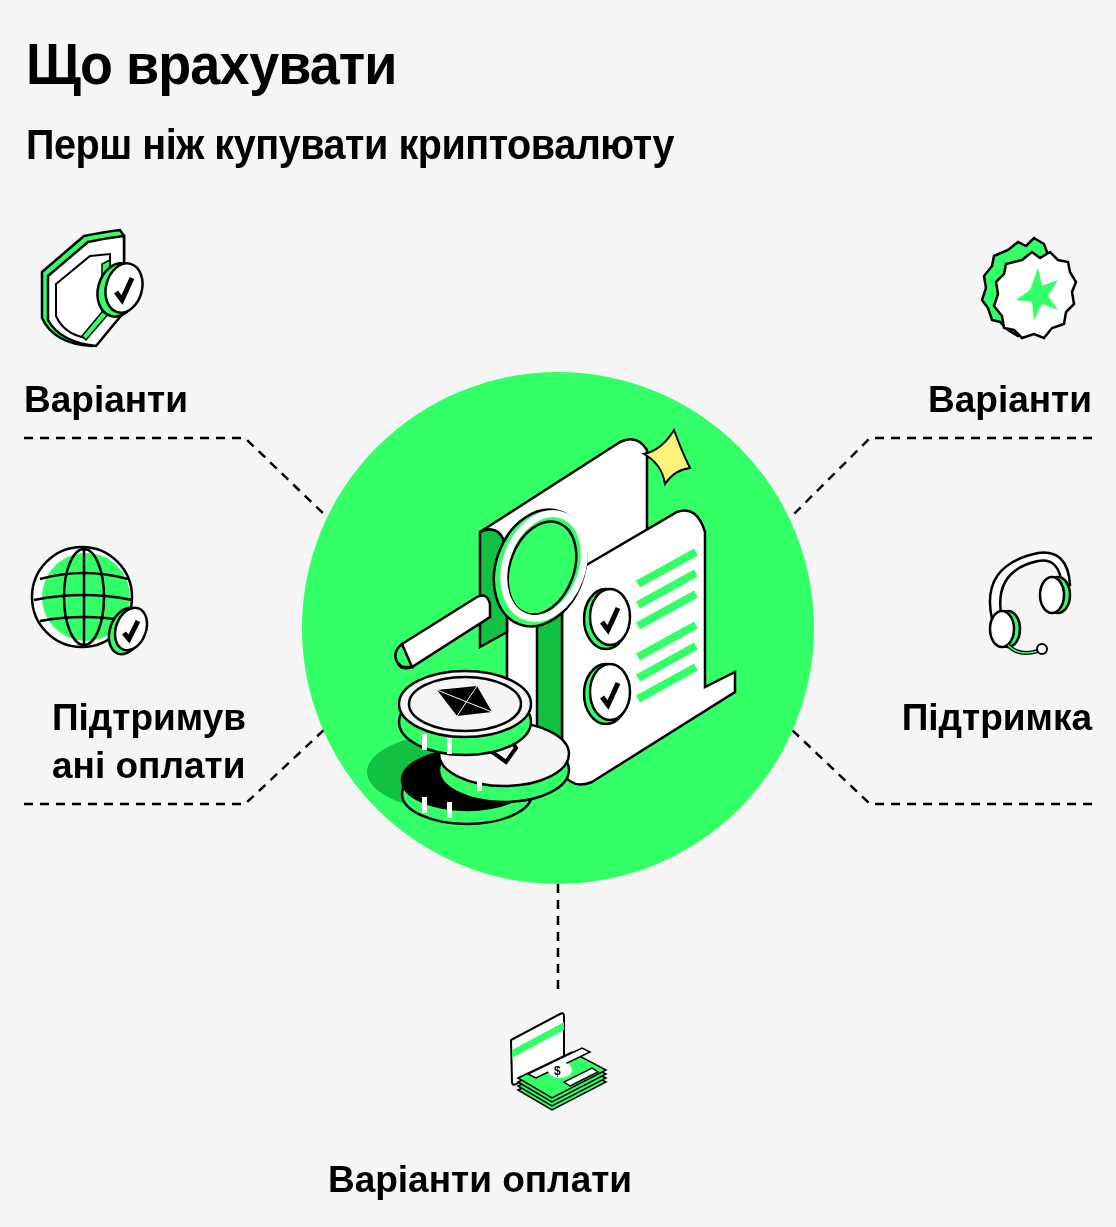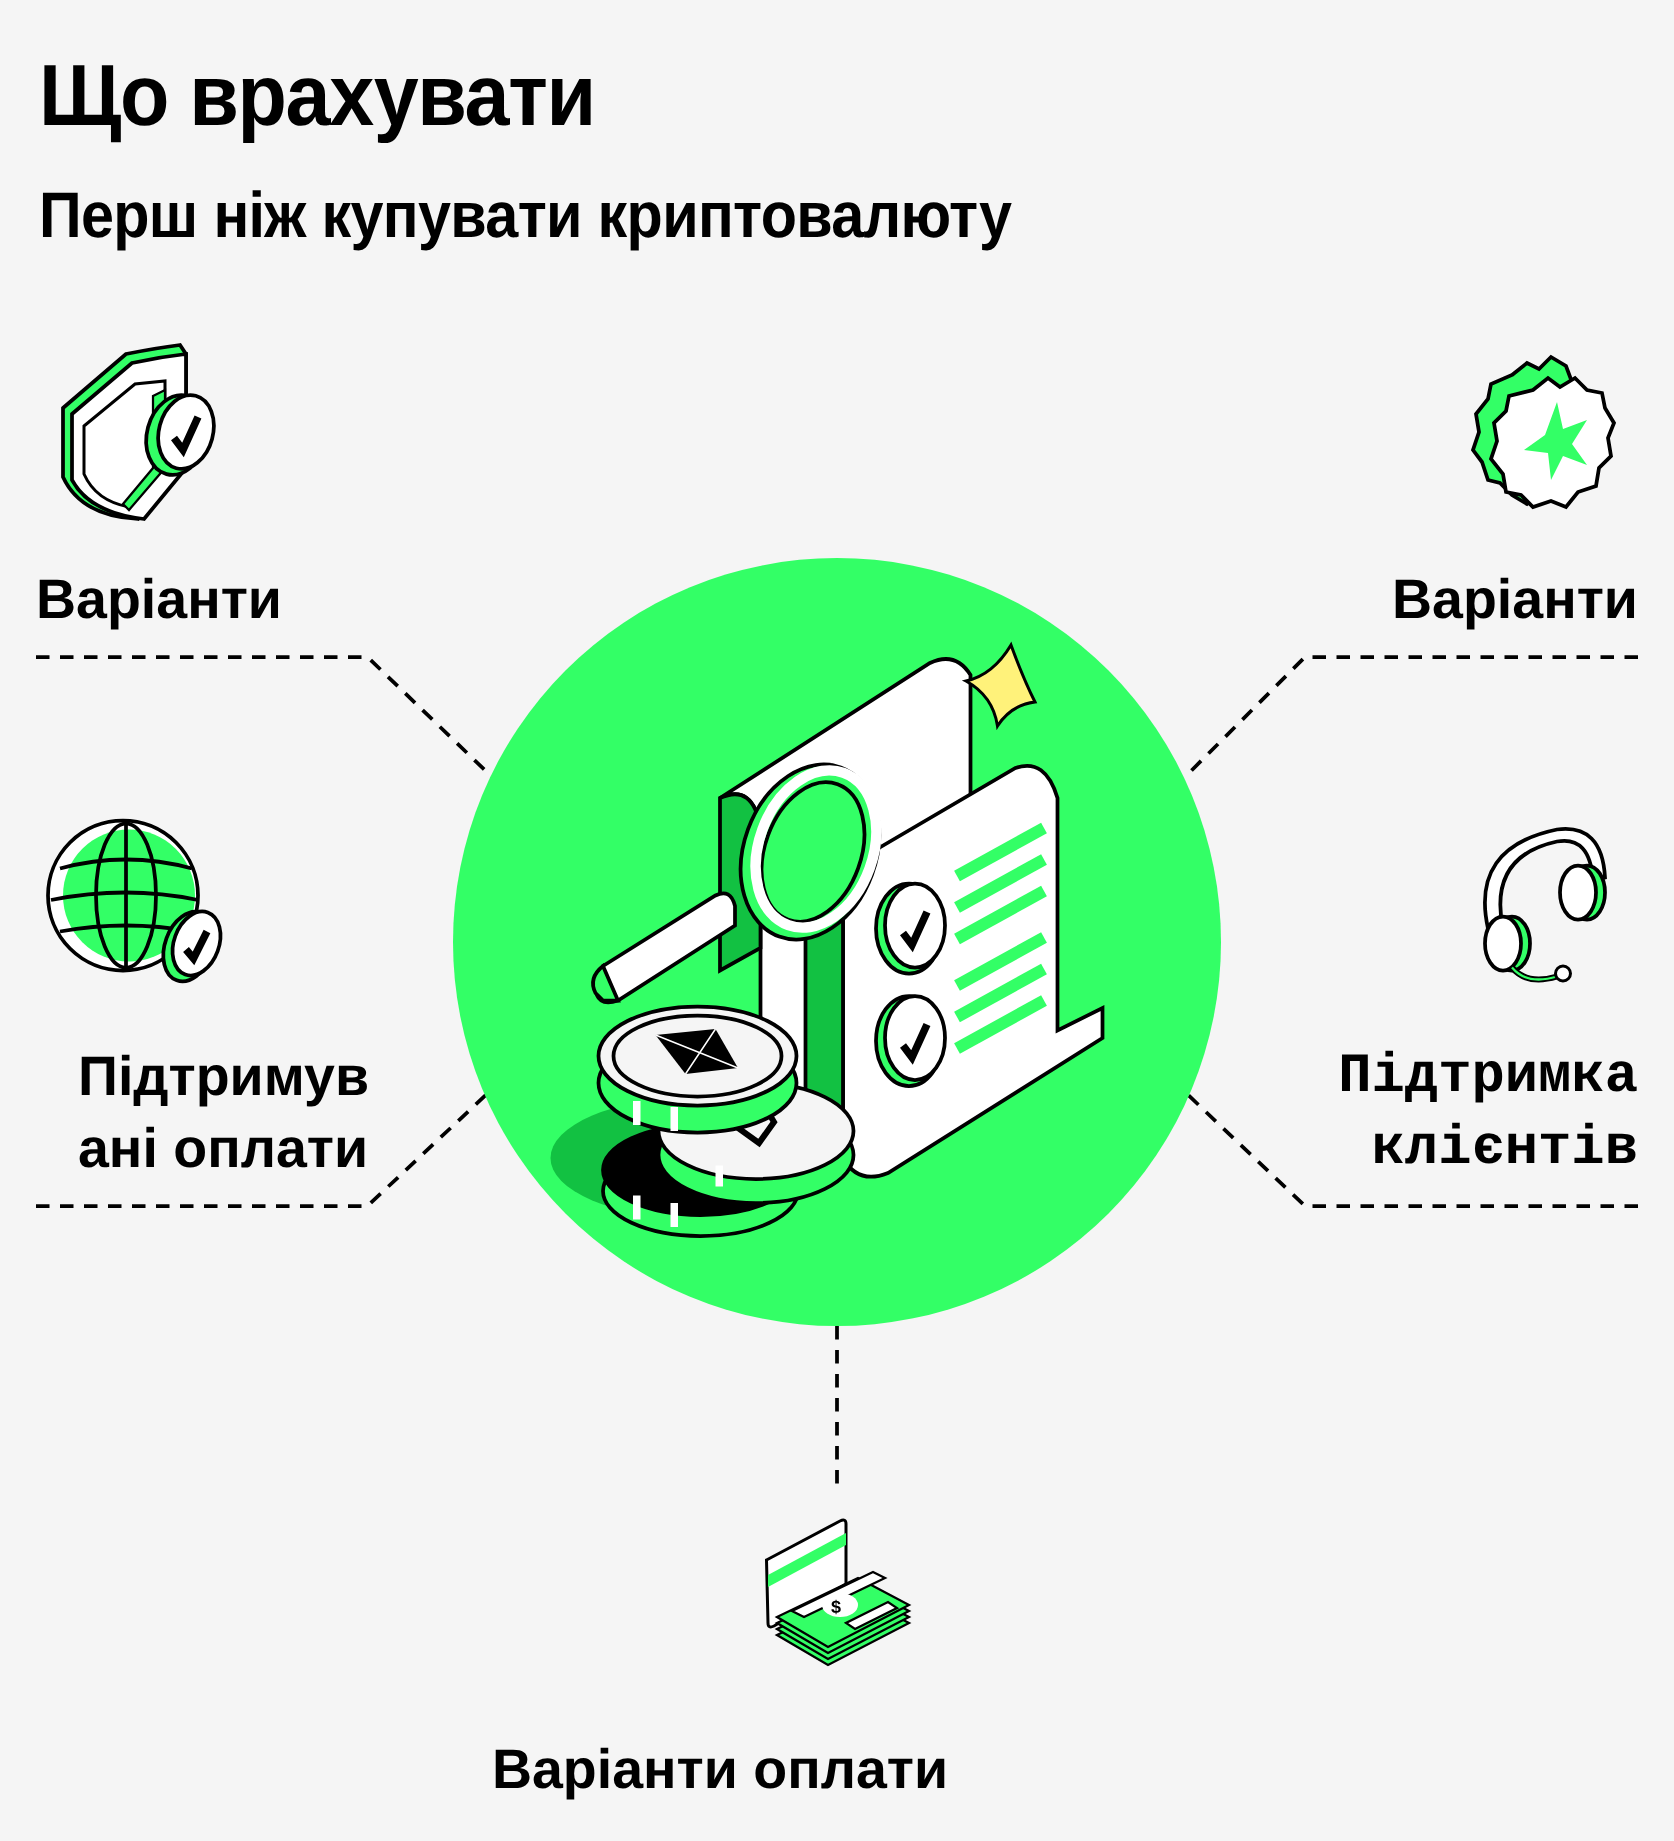--- a/index.html
+++ b/index.html
@@ -153,23 +153,22 @@
     <path d="M14 74 Q2 20 60 8 Q90 4 92 40 L84 42 Q82 12 60 16 Q14 26 24 74 Z" fill="#fff" stroke="#000" stroke-width="2.5"></path>
     <ellipse cx="30" cy="84" rx="12" ry="18" fill="#33ff66" stroke="#000" stroke-width="2.5"></ellipse>
     <ellipse cx="24" cy="84" rx="12" ry="18" fill="#fff" stroke="#000" stroke-width="2.5"></ellipse>
     <ellipse cx="80" cy="50" rx="12" ry="18" fill="#33ff66" stroke="#000" stroke-width="2.5"></ellipse>
     <ellipse cx="74" cy="50" rx="12" ry="18" fill="#fff" stroke="#000" stroke-width="2.5"></ellipse>
     <path d="M30 100 Q40 112 60 106" fill="none" stroke="#000" stroke-width="4"></path>
     <path d="M30 100 Q40 112 60 106" fill="none" stroke="#33ff66" stroke-width="1.5"></path>
     <circle cx="64" cy="104" r="5" fill="#fff" stroke="#000" stroke-width="2"></circle>
   </svg>
 </div>
-<p class="label right" style="right:24px;top:694px;font-family:Liberation Mono, monospace;">
+<p class="label right" style="right:24px;top:694px;">
   <span>Підтримка</span><br>
-  <span>клієнтів</span>
 </p>
 
 <div class="icon" style="left:508px;top:1010px;">
   <svg width="104" height="104" viewBox="0 0 104 104">
     <path d="M3 30 L52 4 Q56 2 56 6 L56 46 L8 74 Q4 76 4 72 Z" fill="#fff" stroke="#000" stroke-width="2"></path>
     <path d="M4 40 L56 12 L56 20 L4 48 Z" fill="#33ff66"></path>
     <g stroke="#000" stroke-width="1.5">
       <path d="M10 80 L64 54 L98 72 L44 100 Z" fill="#33ff66"></path>
       <path d="M10 76 L64 50 L98 68 L44 96 Z" fill="#33ff66"></path>
       <path d="M10 72 L64 46 L98 64 L44 92 Z" fill="#33ff66"></path>

